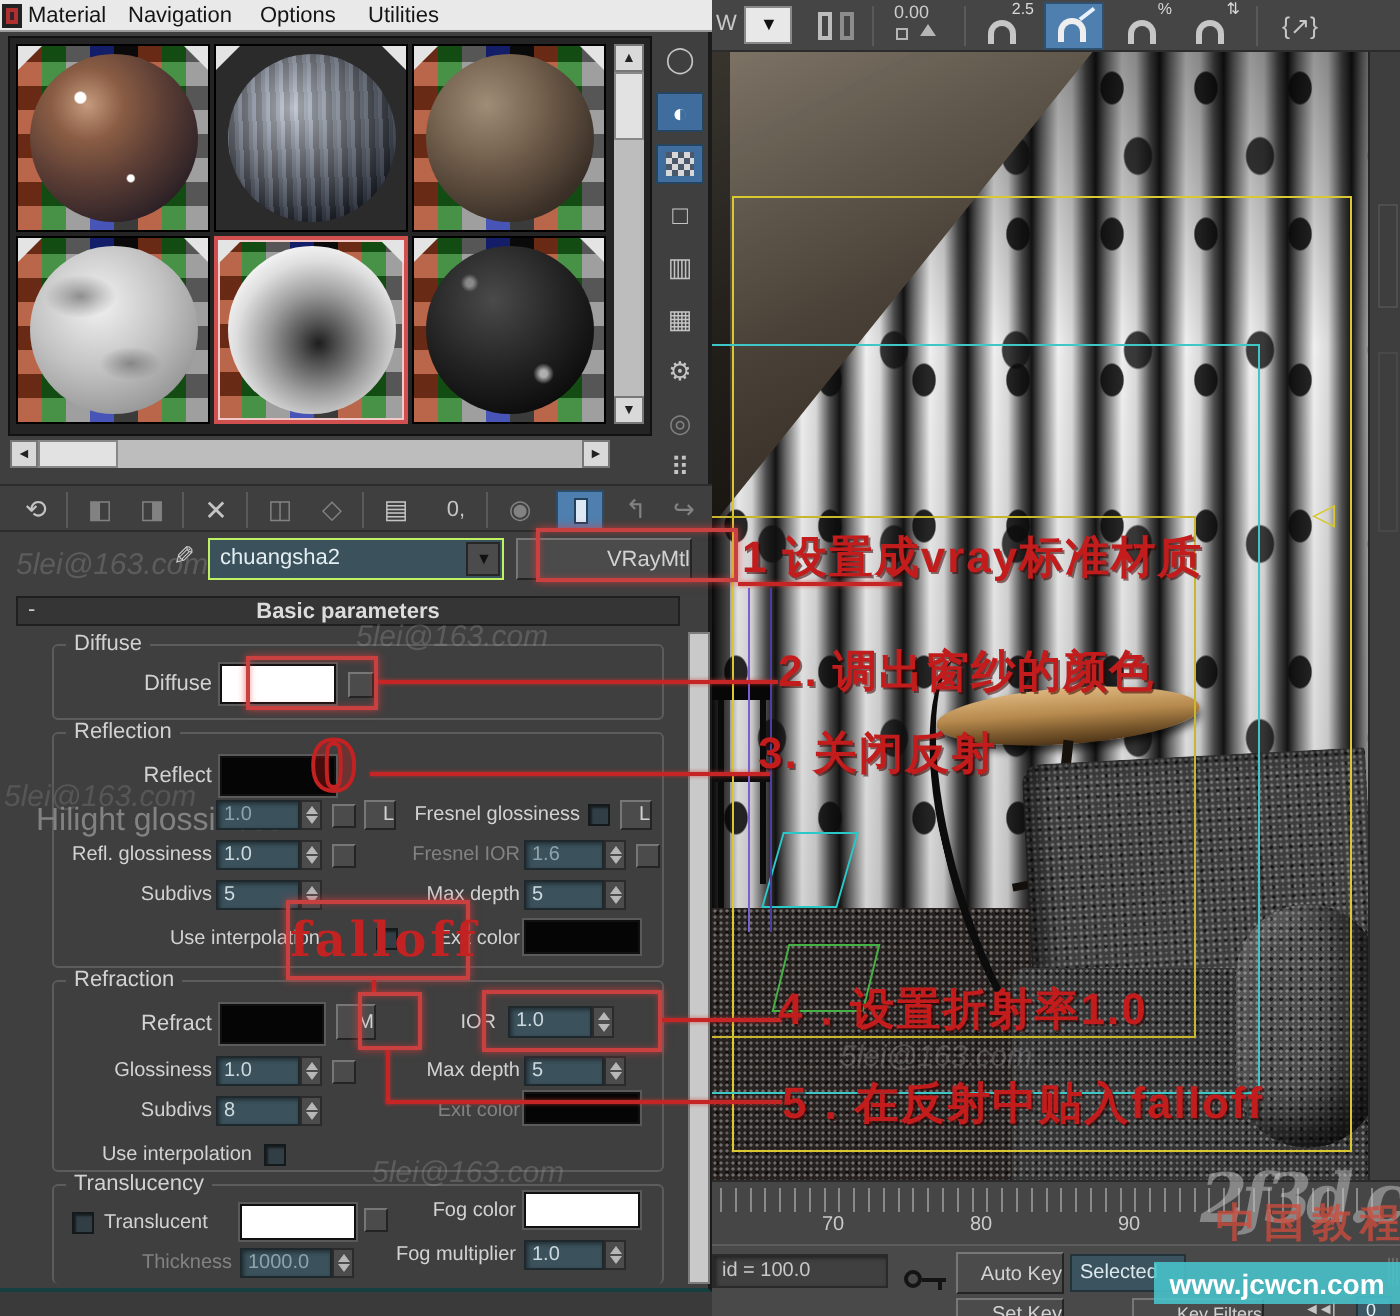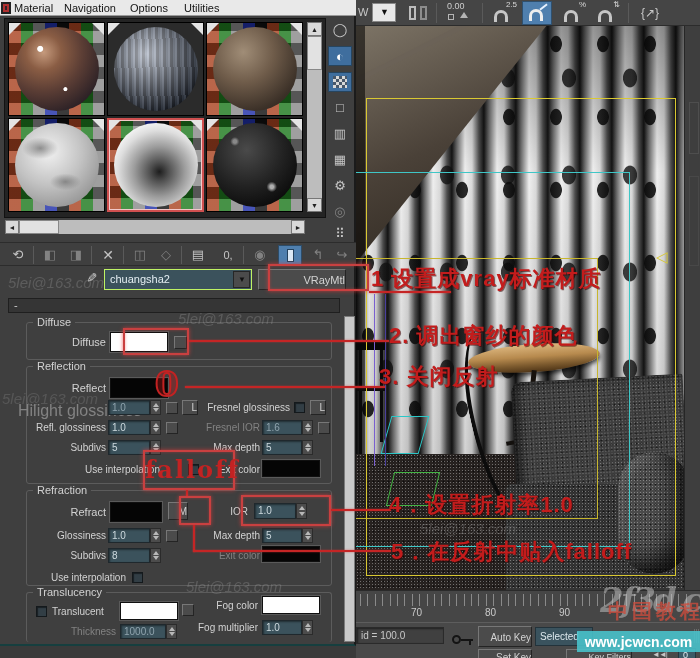--- a/index.html
+++ b/index.html
@@ -257,20 +257,21 @@
         <span class="abs" style="left:5px;top:3px;font-size:11px;color:#e4eef2;">chuangsha2</span>
         <div class="abs" style="right:1px;top:1px;width:17px;height:17px;background:#4b4b4b;border:1px solid #262626;">
           <span class="abs" style="left:4px;top:3px;font-size:8px;color:#111;">▼</span>
         </div>
       </div>
       <div class="b3d" style="left:258px;top:3px;width:88px;height:21px;line-height:21px;font-size:11px;">VRayMtl</div>
     </div>
 
     <div class="abs" style="left:8px;top:298px;width:332px;height:15px;background:#353535;border:1px solid #1f1f1f;">
       <span class="abs" style="left:5px;top:0;font-size:11px;color:#cdcdcd;">-</span>
+      <span class="abs" style="left:0;top:1px;width:100%;text-align:center;font-size:11px;font-weight:bold;color:#dcdcdc;">Basic parameters</span>
     </div>
 
     <div class="abs" style="left:344px;top:316px;width:11px;height:326px;background:#c9c9c9;border:1px solid #7c7c7c;"></div>
 
     <div class="grp" style="left:26px;top:322px;width:306px;height:38px;">
       <span class="grp-label">Diffuse</span>
     </div>
     <span class="lbl" style="left:30px;top:336px;width:76px;">Diffuse</span>
     <div class="sw" style="left:110px;top:332px;width:58px;height:20px;background:#fff;"></div>
     <div class="b3d" style="left:174px;top:336px;width:13px;height:13px;"></div>

